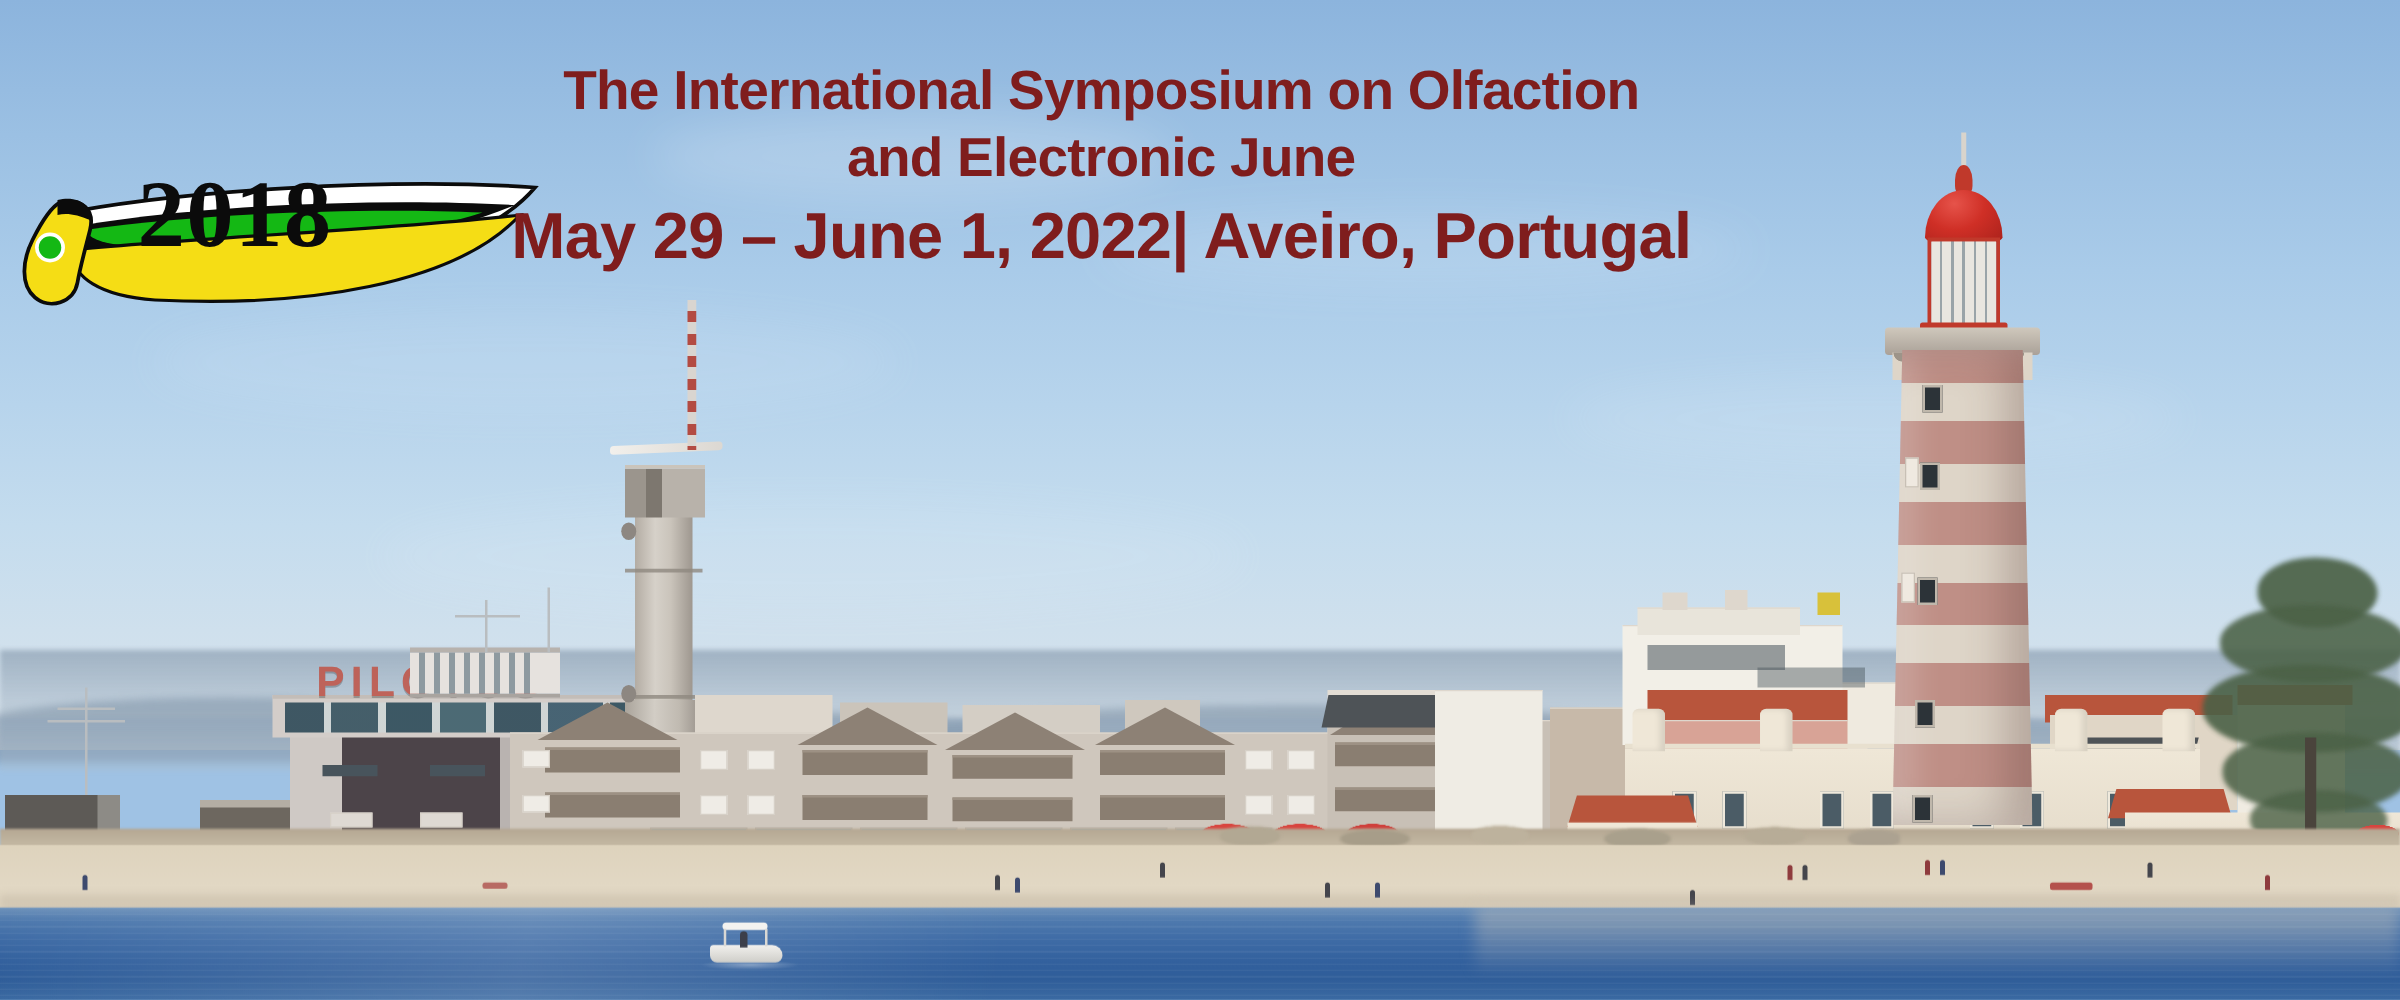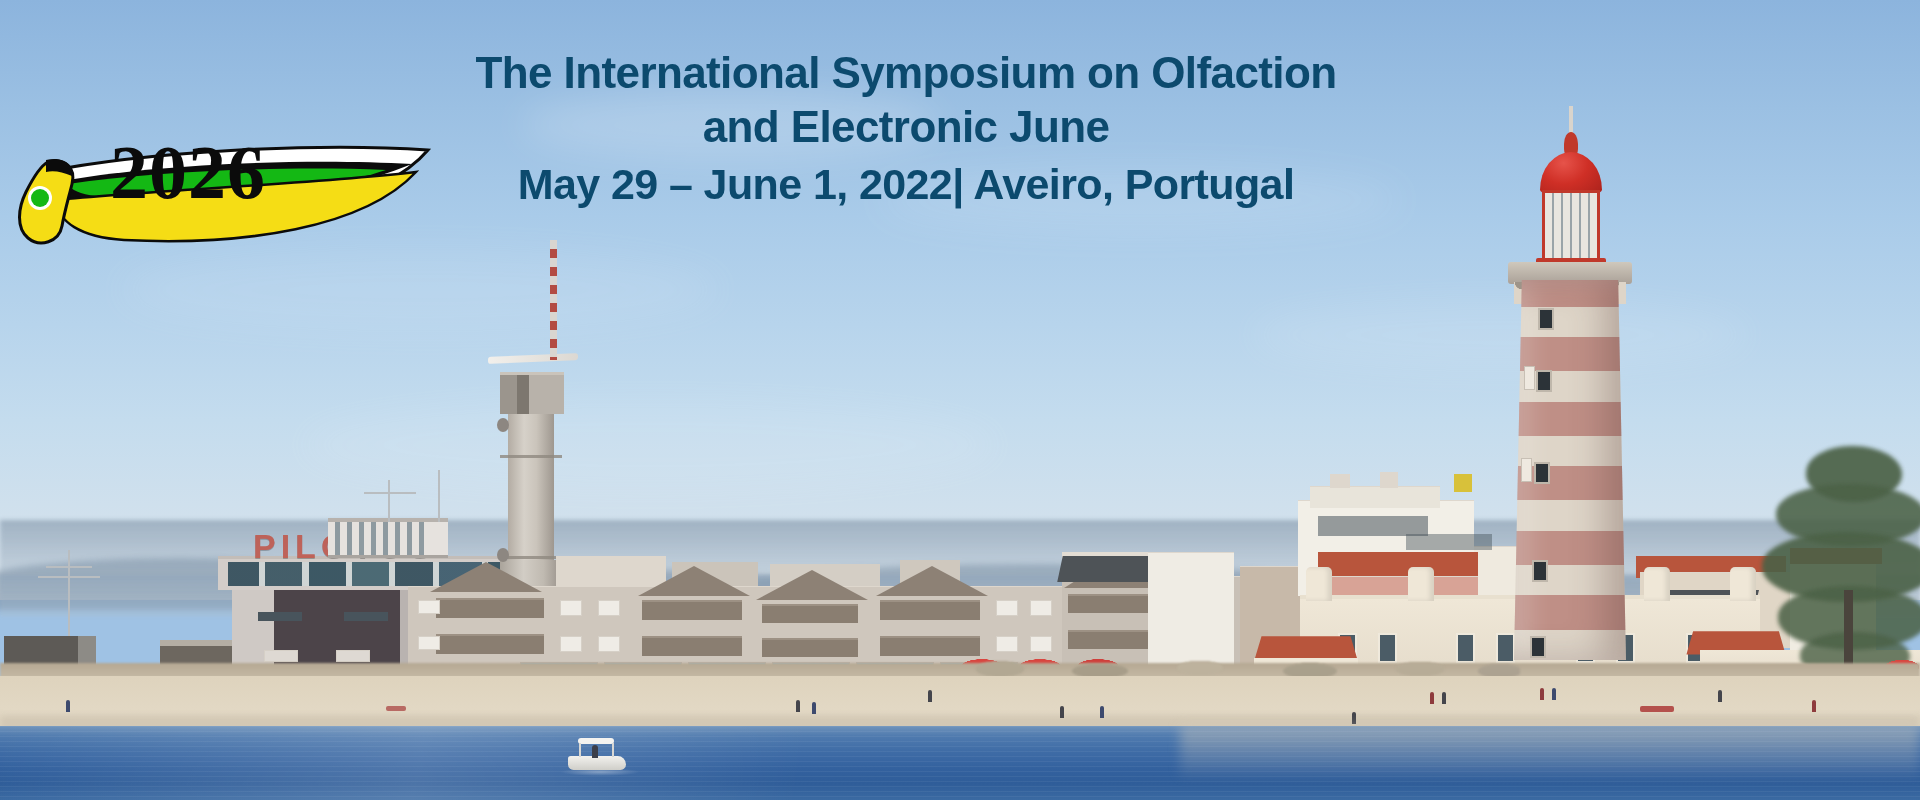--- a/index.html
+++ b/index.html
@@ -330,30 +330,30 @@
   }
   #logo-2022 {
     position:absolute; left:96px; top:112px;
     font:bold 76px "Liberation Serif", serif;
     color:#0b0b0b; letter-spacing:1px; line-height:1;
   }
   #logo-swoosh { position:absolute; left:0; top:120px; width:420px; height:110px; }
 
   
   #headline {
-    position:absolute; left:341px; top:46px; width:1130px;
+    position:absolute; left:316px; top:46px; width:1130px;
     text-align:center;
-    color:#0c4a6e;
+    color:#7f1d1d;
     font-family:"Liberation Sans", sans-serif;
     font-weight:bold;
     line-height:1.22;
     letter-spacing:-0.6px;
   }
   #headline .l1, #headline .l2 { font-size:44px; display:block; }
-  #headline .l3 { font-size:43px; display:block; margin-top:5px; }
+  #headline .l3 { font-size:52px; display:block; margin-top:5px; }
 </style>
 </head>
 <body>
 
 <div id="banner">
 
   <div class="sky"></div>
   <div class="cloud-wisp cw1"></div>
   <div class="cloud-wisp cw2"></div>
   <div class="cloud-wisp cw3"></div>
@@ -589,21 +589,21 @@
       <path d="M 42 58 C 140 48, 300 42, 402 30 C 350 86, 230 104, 110 98 C 66 95, 44 80, 42 58 Z" fill="#f5dd15" stroke="#0b0b0b" stroke-width="2.5"></path>
 
       <path d="M 34 20 C 52 16, 62 26, 58 42 C 54 58, 50 72, 48 84 C 45 100, 26 106, 14 96
                C 2 86, 4 66, 12 50 C 19 36, 26 24, 34 20 Z" fill="#f5dd15" stroke="#0b0b0b" stroke-width="3"></path>
 
       <path d="M 32 18 C 48 14, 60 22, 58 34 C 48 30, 40 28, 32 30 Z" fill="#0b0b0b"></path>
 
       <circle cx="26" cy="56" r="12" fill="#ffffff"></circle>
       <circle cx="26" cy="56" r="9" fill="#14b814"></circle>
     </svg>
-    <div id="logo-2022">2026</div>
+    <div id="logo-2022">2018</div>
   </div>
 
   <div id="headline">
     <span class="l1">The International Symposium on Olfaction</span>
     <span class="l2">and Electronic June</span>
     <span class="l3">May 29 – June 1, 2022| Aveiro, Portugal</span>
   </div>
 
 </div>
 

